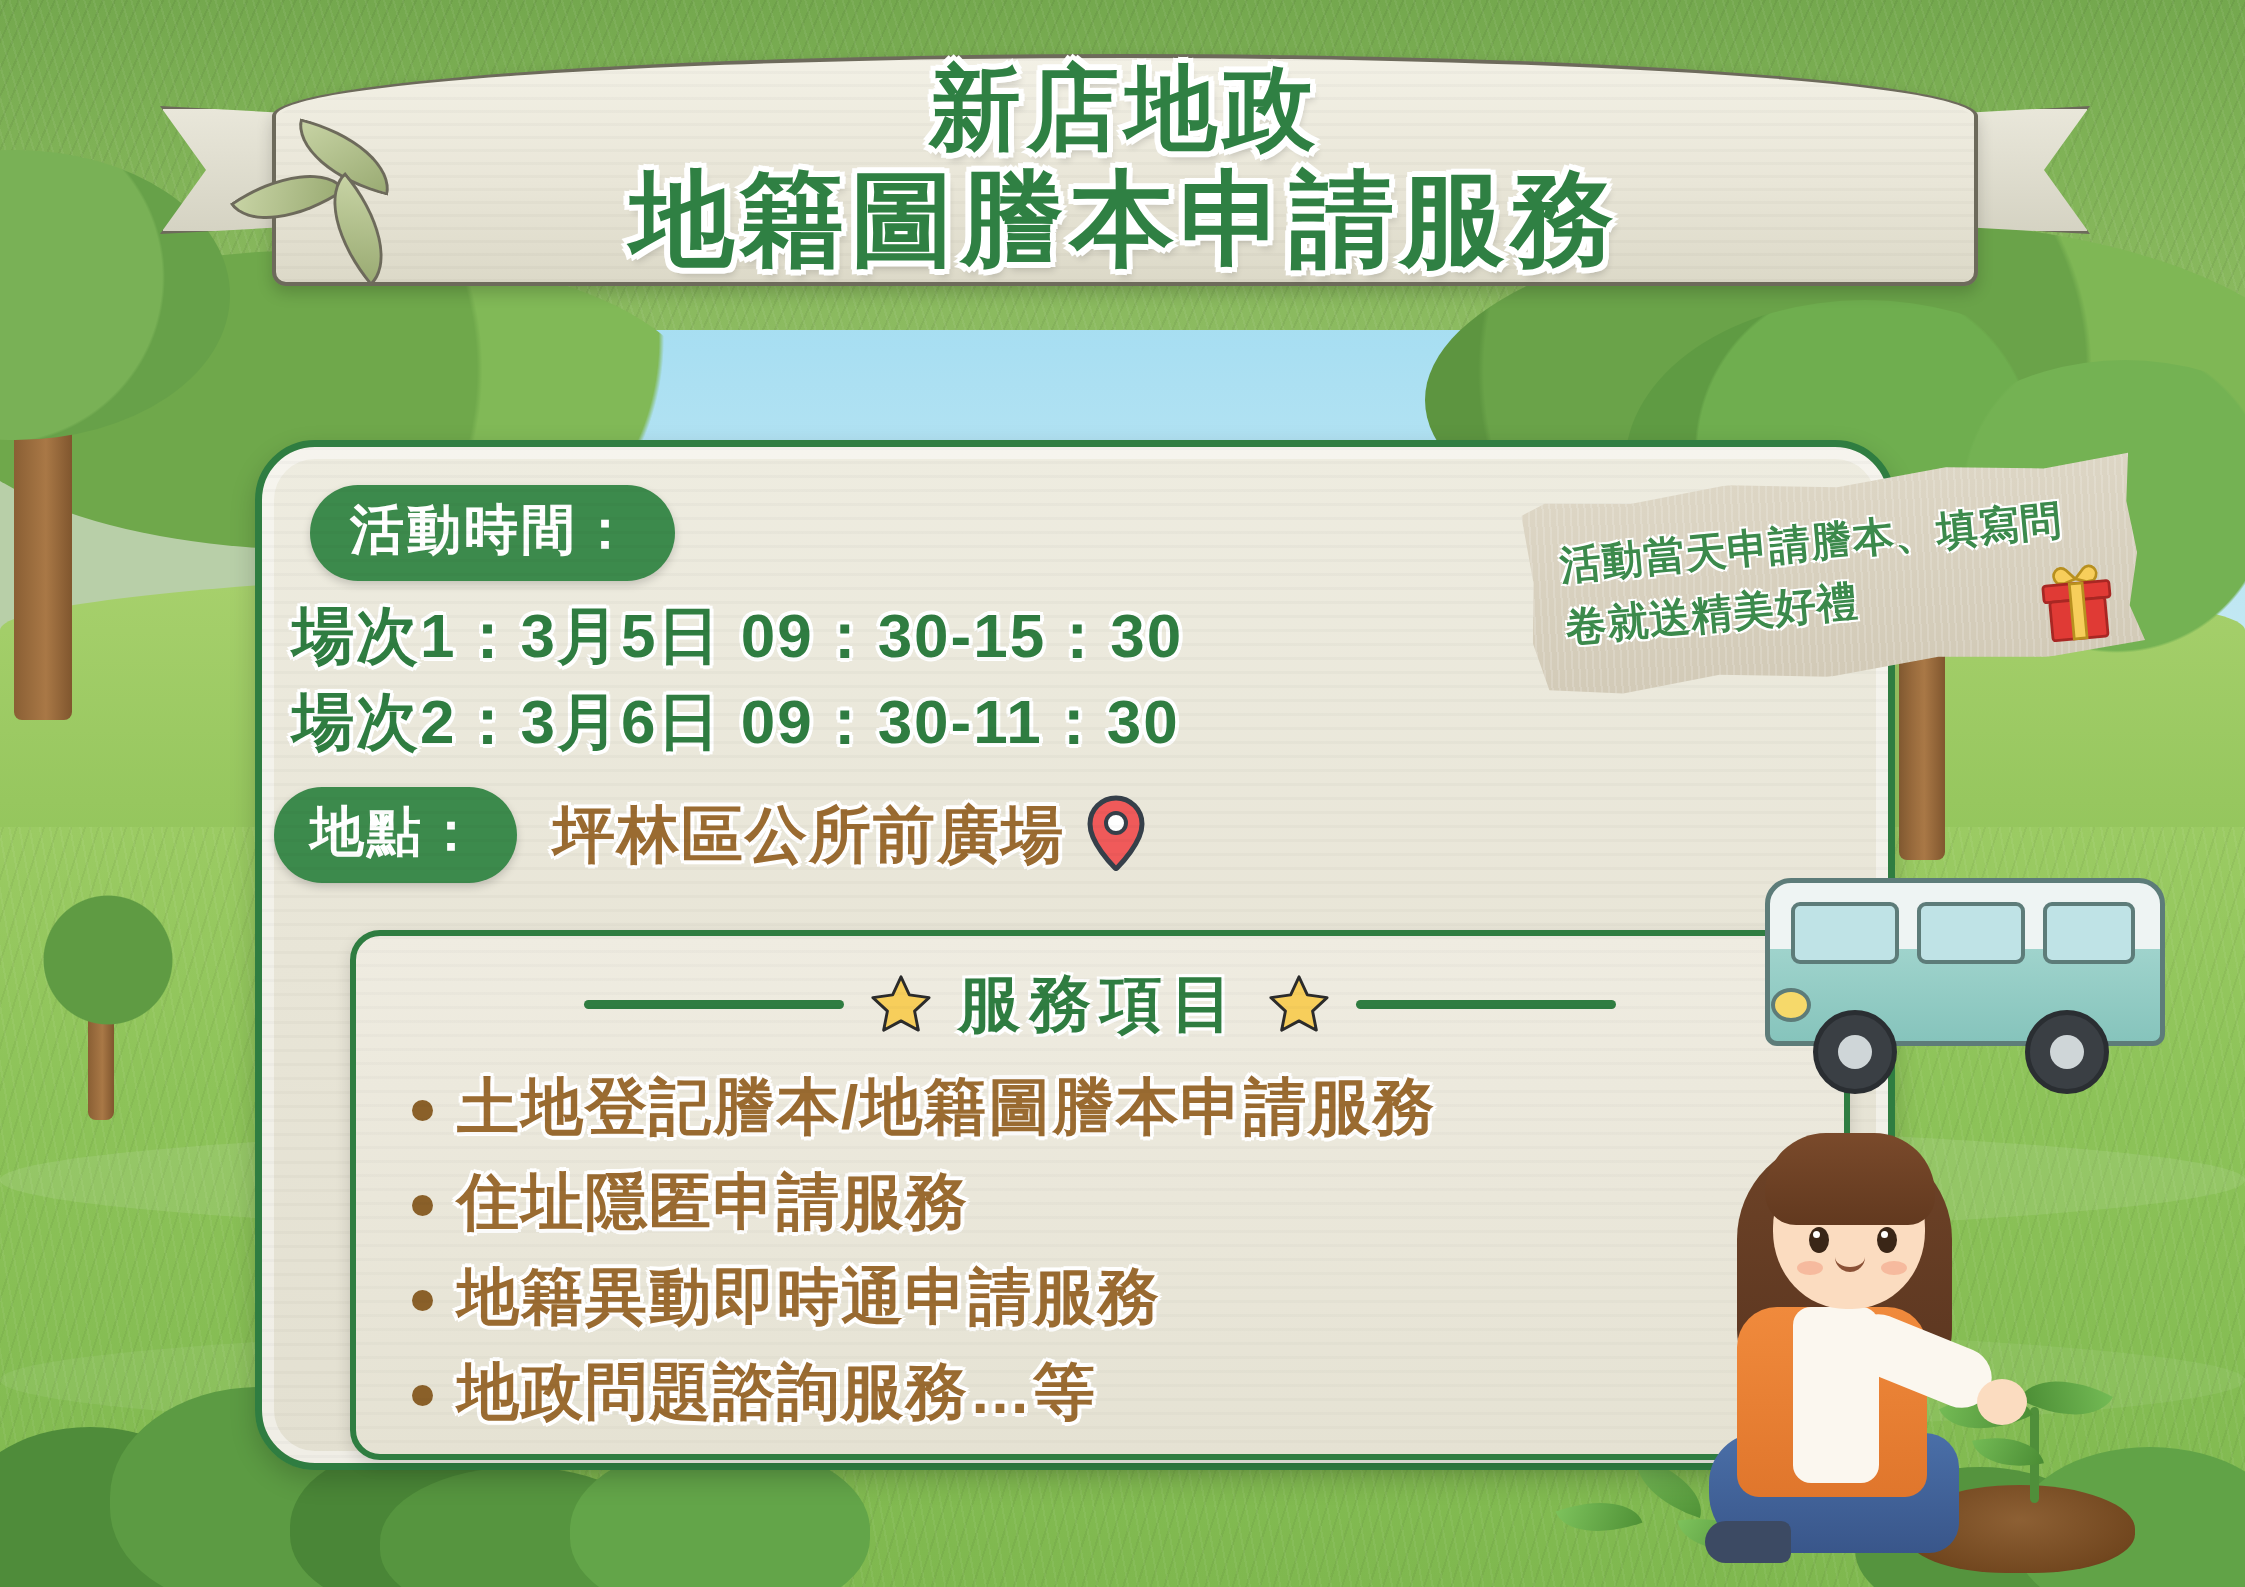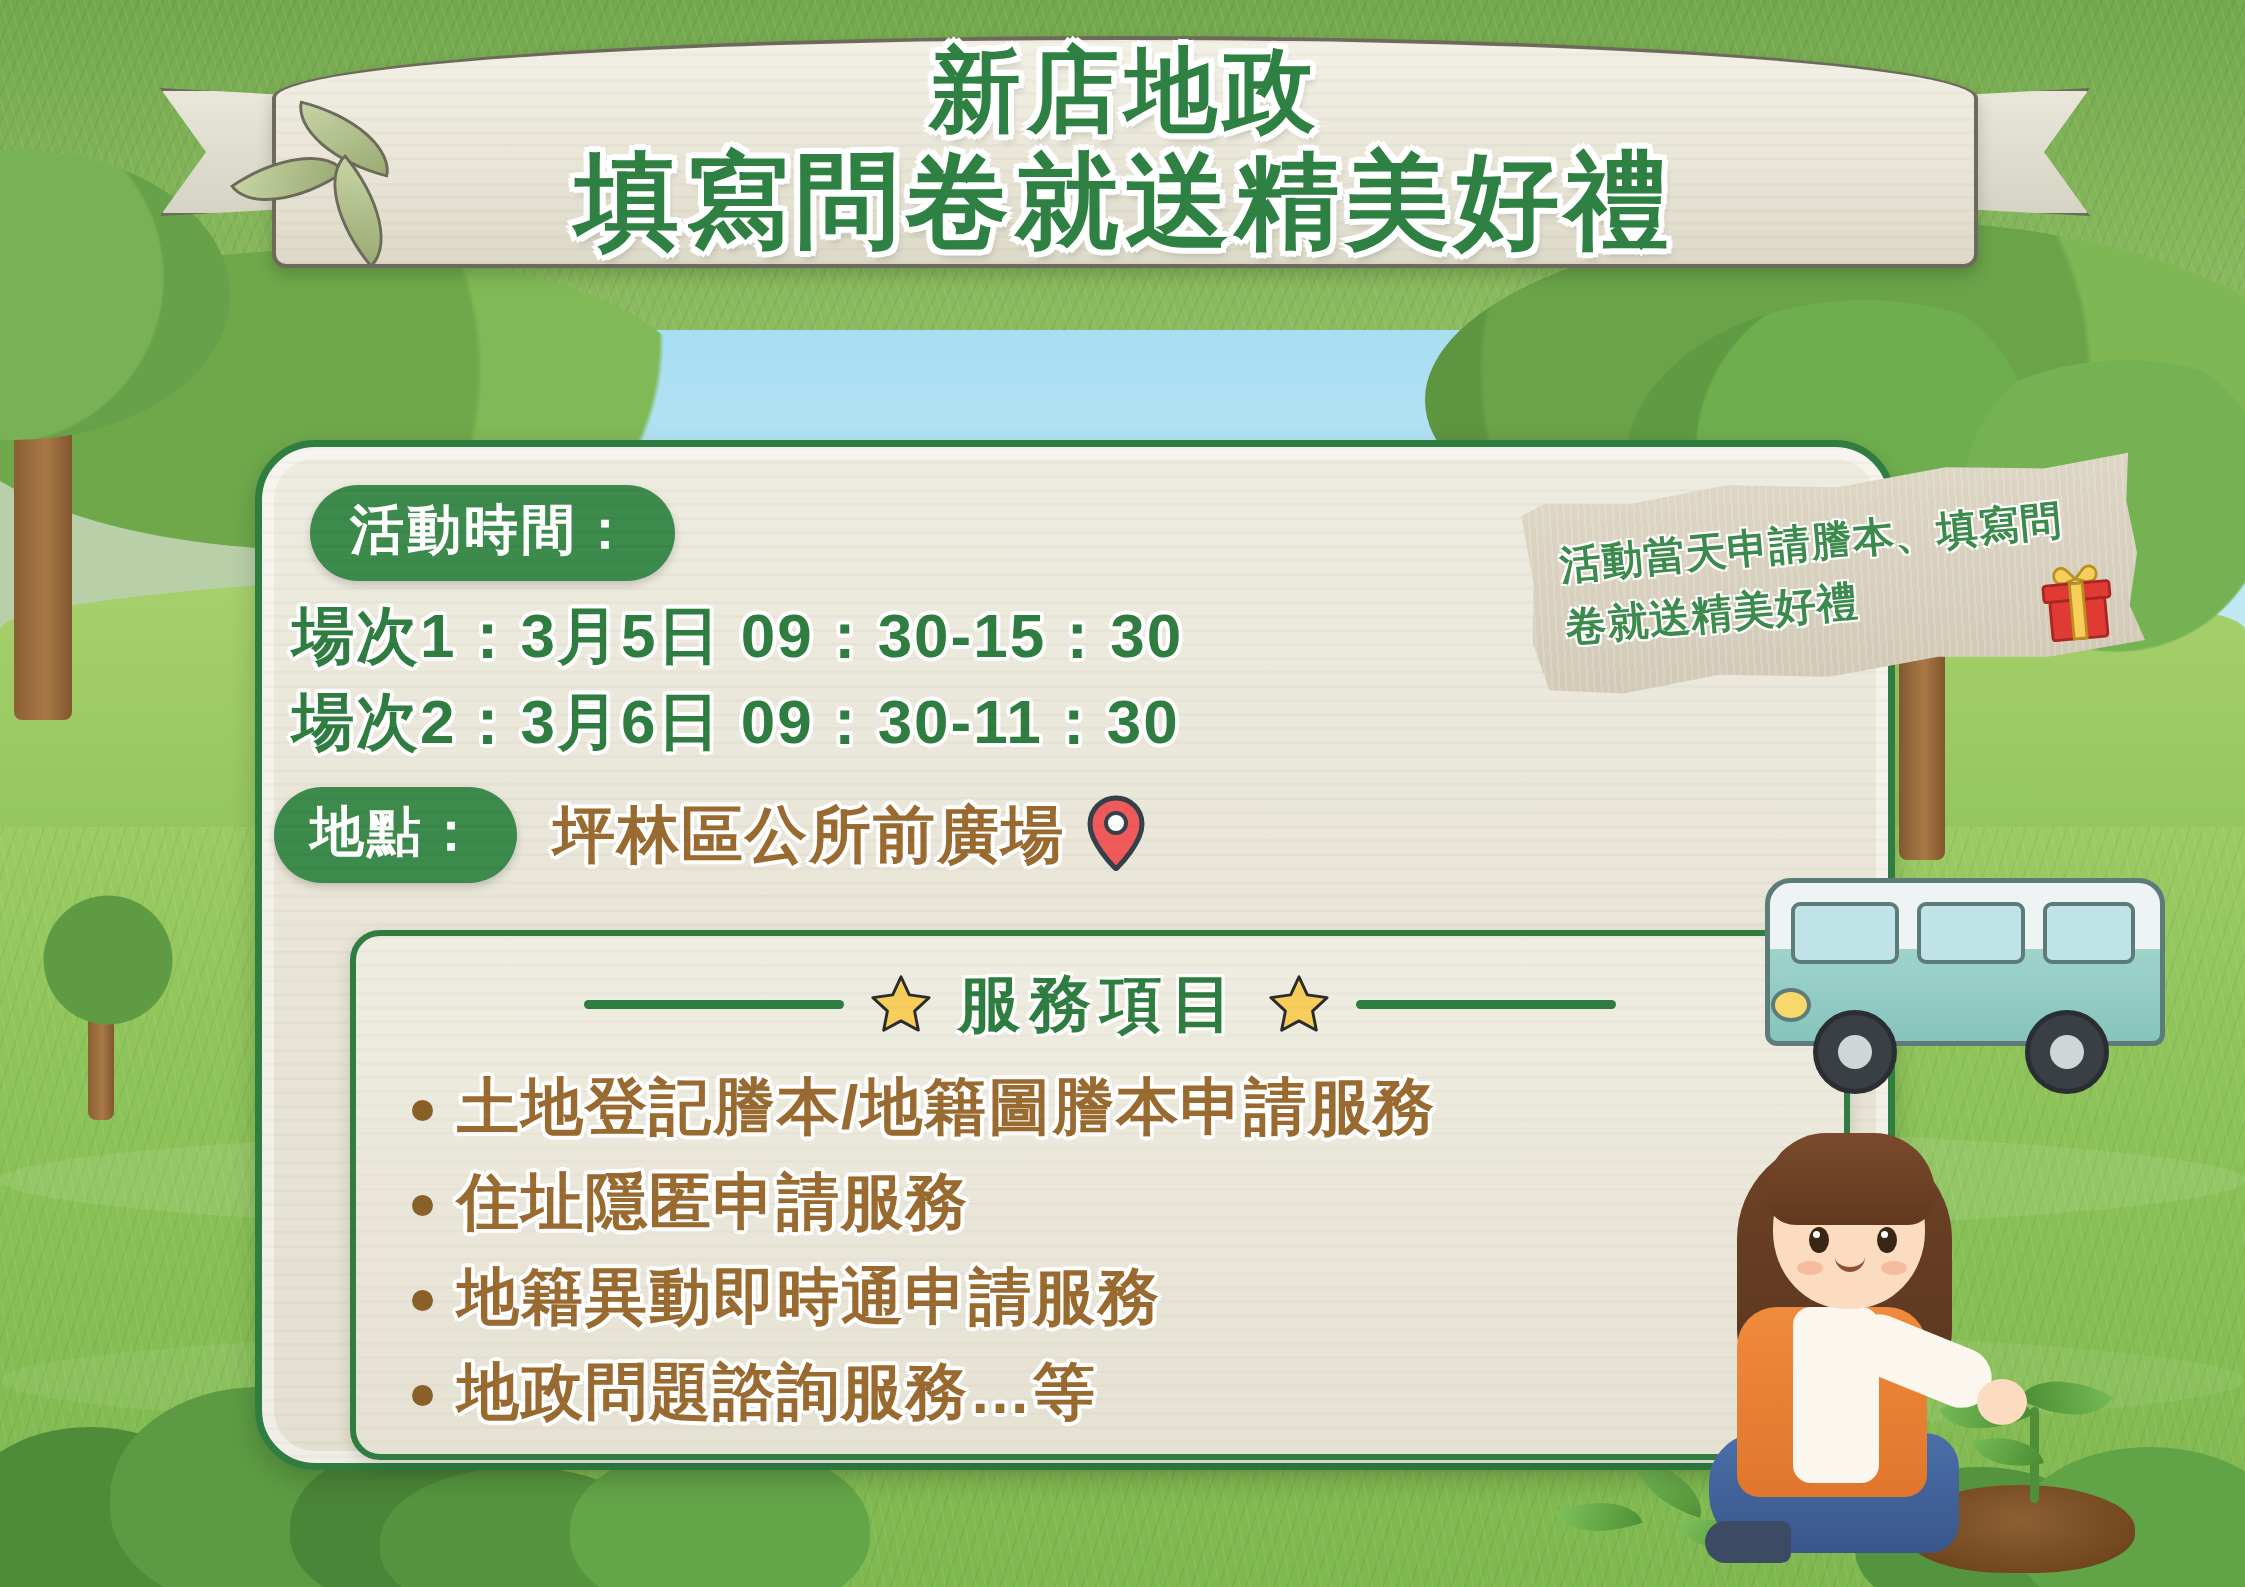--- a/index.html
+++ b/index.html
@@ -62,21 +62,21 @@
   }
 
   
   .trunk {
     position: absolute; background: linear-gradient(90deg,#8a5f34,#a97846 55%,#80562e);
     border-radius: 8px;
   }
   .canopy { position: absolute; border-radius: 50%; }
 
   
-  .banner-wrap { position: absolute; left: 160px; top: 10px; width: 1930px; height: 270px; }
+  .banner-wrap { position: absolute; left: 160px; top: 28px; width: 1930px; height: 270px; }
   .ribbon-tail {
     position: absolute; top: 78px; width: 230px; height: 128px;
     background: linear-gradient(180deg,#e9e7da,#d5d3c3);
     border: 3px solid #6d6a5b;
   }
   .ribbon-tail.left { left: 0; clip-path: polygon(0 0, 100% 10%, 100% 90%, 0 100%, 46px 50%); }
   .ribbon-tail.right { right: 0; clip-path: polygon(0 10%, 100% 0, calc(100% - 46px) 50%, 100% 100%, 0 90%); }
   .banner-main {
     position: absolute; left: 112px; right: 112px; top: 26px; height: 232px;
     background: linear-gradient(180deg,#f3f1e6 0%, #e9e6d8 55%, #dcd9c8 100%);
@@ -359,21 +359,21 @@
   <div class="banner-main"></div>
 
   <div class="leaf-deco" style="left:76px; top:96px; width:200px; height:150px;">
     <span class="lf" style="left:0;  top:46px; transform:rotate(-34deg);"></span>
     <span class="lf" style="left:56px;top:6px;  transform:rotate(14deg);"></span>
     <span class="lf" style="left:70px;top:78px; transform:rotate(50deg);"></span>
   </div>
 
   <div class="banner-text">
     <div class="title-1">新店地政</div>
-    <div class="title-2">填寫問卷就送精美好禮</div>
+    <div class="title-2">地籍圖謄本申請服務</div>
   </div>
 </div>
 
 <div class="card">
 
   <div class="row" style="left:48px; top:38px;">
     <span class="pill pill-time">活動時間：</span>
   </div>
 
   <div class="row" style="left:30px; top:150px;">

